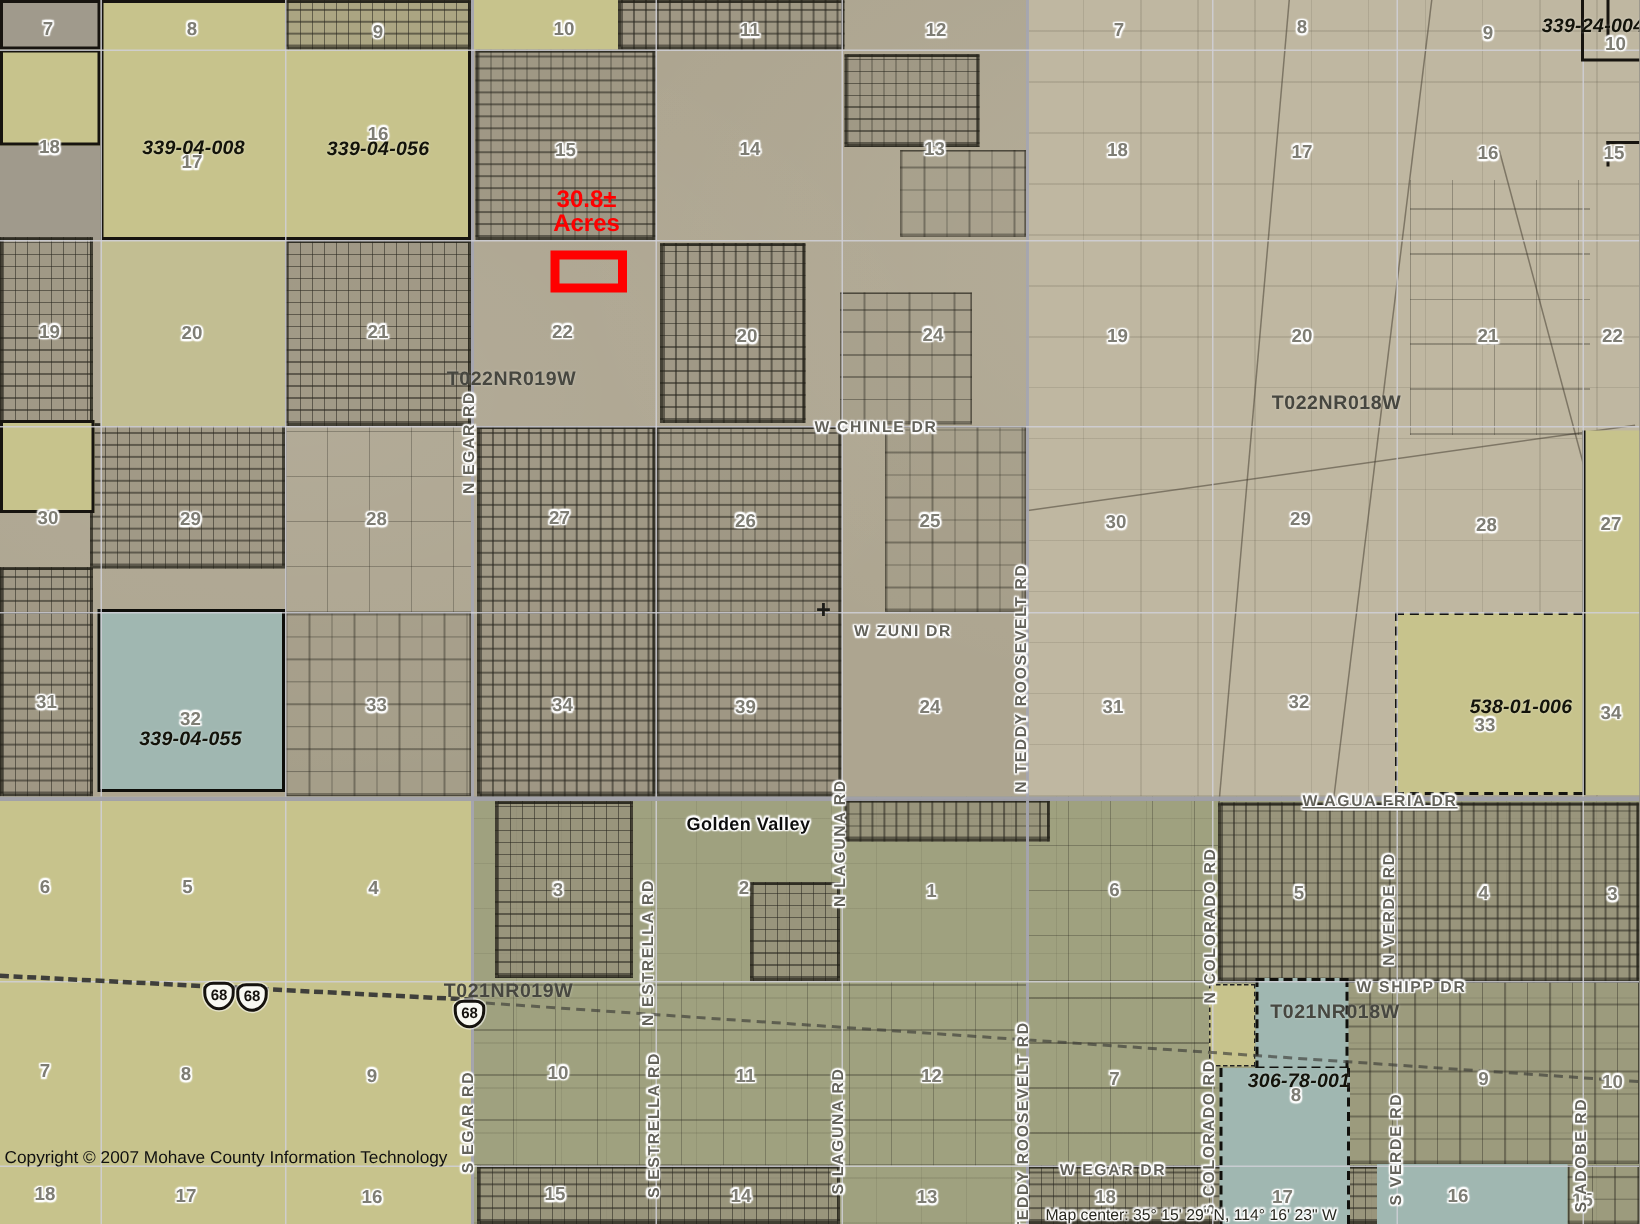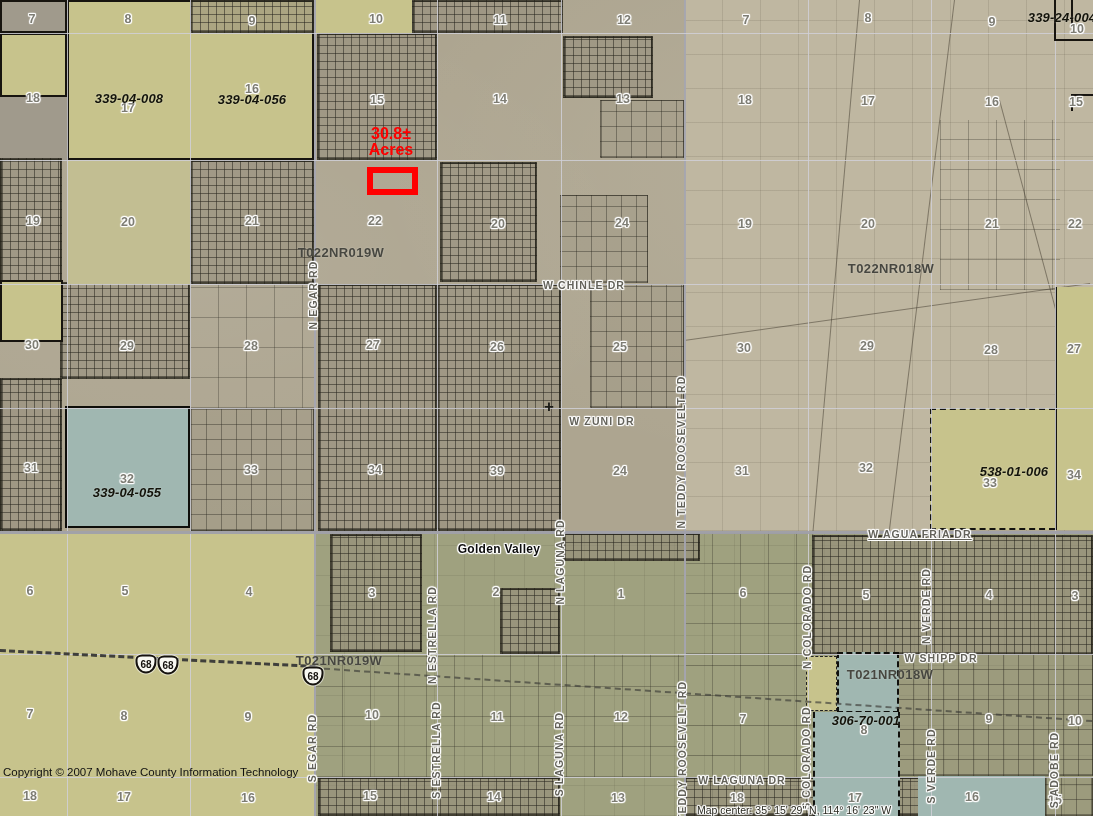--- a/index.html
+++ b/index.html
@@ -235,31 +235,31 @@
       <div class="lbl sec halo" style="left: 989px; top: 719px;">9</div>
       <div class="lbl sec halo" style="left: 1075px; top: 721px;">10</div>
       <div class="lbl sec halo" style="left: 737px; top: 798px;">18</div>
       <div class="lbl sec halo" style="left: 855px; top: 798px;">17</div>
       <div class="lbl sec halo" style="left: 972px; top: 797px;">16</div>
       <div class="lbl sec halo" style="left: 1055px; top: 800px;">15</div>
       <div class="lbl parcel" style="left: 129px; top: 98px;">339-04-008</div>
       <div class="lbl parcel" style="left: 252px; top: 99px;">339-04-056</div>
       <div class="lbl parcel" style="left: 127px; top: 492px;">339-04-055</div>
       <div class="lbl parcel" style="left: 1014px; top: 471px;">538-01-006</div>
-      <div class="lbl parcel" style="left: 866px; top: 720px;">306-70-001</div>
+      <div class="lbl parcel" style="left: 866px; top: 720px;">306-78-001</div>
       <div class="lbl parcel" style="left: 1062px; top: 17px;">339-24-004</div>
       <div class="lbl town" style="left: 341px; top: 252px;">T022NR019W</div>
       <div class="lbl town" style="left: 891px; top: 268px;">T022NR018W</div>
       <div class="lbl town" style="left: 339px; top: 660px;">T021NR019W</div>
       <div class="lbl town" style="left: 890px; top: 674px;">T021NR018W</div>
       <div class="lbl roadh halo" style="left: 584px; top: 285px;">W CHINLE DR</div>
       <div class="lbl roadh halo" style="left: 602px; top: 421px;">W ZUNI DR</div>
       <div class="lbl roadh halo" style="left: 920px; top: 534px; text-decoration: underline;">W AGUA FRIA DR</div>
       <div class="lbl roadh halo" style="left: 941px; top: 658px;">W SHIPP DR</div>
-      <div class="lbl roadh halo" style="left: 742px; top: 780px;">W LAGUNA DR</div>
+      <div class="lbl roadh halo" style="left: 742px; top: 780px;">W EGAR DR</div>
       <div class="lbl roadv halo" style="left: 313px; top: 295px;">N EGAR RD</div>
       <div class="lbl roadv halo" style="left: 681px; top: 452px;">N TEDDY ROOSEVELT RD</div>
       <div class="lbl roadv halo" style="left: 560px; top: 562px;">N LAGUNA RD</div>
       <div class="lbl roadv halo" style="left: 432px; top: 635px;">N ESTRELLA RD</div>
       <div class="lbl roadv halo" style="left: 807px; top: 617px;">N COLORADO RD</div>
       <div class="lbl roadv halo" style="left: 926px; top: 606px;">N VERDE RD</div>
       <div class="lbl roadv halo" style="left: 312px; top: 748px;">S EGAR RD</div>
       <div class="lbl roadv halo" style="left: 436px; top: 750px;">S ESTRELLA RD</div>
       <div class="lbl roadv halo" style="left: 559px; top: 754px;">S LAGUNA RD</div>
       <div class="lbl roadv halo" style="left: 682px; top: 757px;">S TEDDY ROOSEVELT RD</div>

